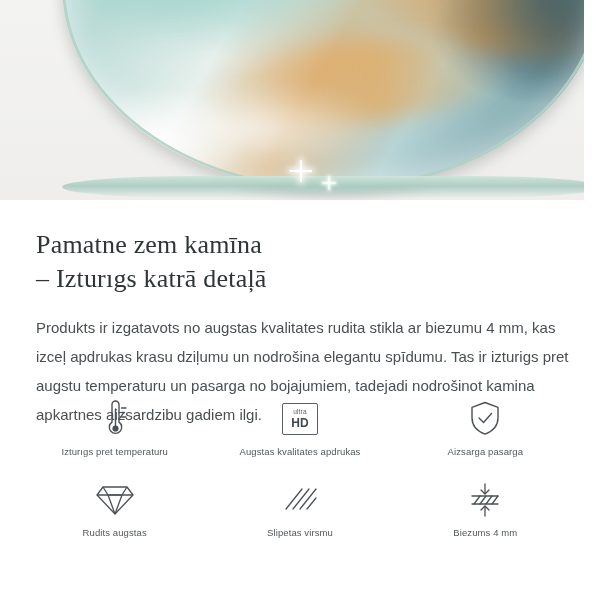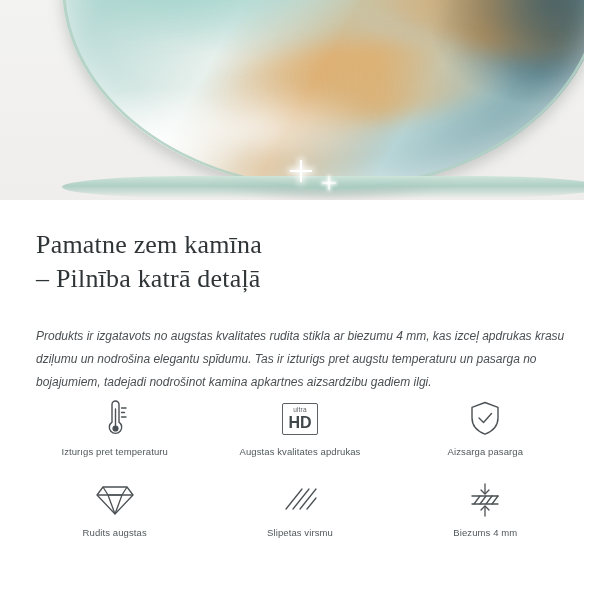--- a/index.html
+++ b/index.html
@@ -129,26 +129,25 @@
     font-family: "Liberation Serif", serif;
     font-size: 26px;
     font-weight: 400;
     line-height: 1.32;
     color: #2f3436;
     margin: 0;
     letter-spacing: 0.2px;
   }
   .headline .line2 { display: block; }
   .paragraph {
-    margin: 28px 0 0 0;
-    font-size: 12px;
+    margin: 16px 0 0 0;
+    font-size: 15px;
     line-height: 1.95;
     color: #4a4f52;
     max-width: 540px;
-    font-style: italic;
   }
 
   
   .features {
     position: absolute;
     left: 22px;
     top: 398px;
     width: 556px;
     display: grid;
     grid-template-columns: repeat(3, 1fr);
@@ -184,21 +183,21 @@
     align-items: center;
     justify-content: center;
     line-height: 1;
   }
   .hd-badge .u {
     font-size: 6.5px;
     letter-spacing: 0.2px;
     color: #5a6063;
   }
   .hd-badge .hd {
-    font-size: 16px;
+    font-size: 12px;
     font-weight: 700;
     color: #41484b;
     margin-top: 1px;
   }
 </style>
 </head>
 <body>
 
 <div class="page">
 
@@ -213,21 +212,21 @@
       <div class="swirl white1"></div>
     </div>
     <div class="glass-edge"></div>
     <div class="sparkle s1"></div>
     <div class="sparkle s2"></div>
   </div>
 
   <div class="content">
     <h1 class="headline">
       <span>Pamatne zem kamīna</span>
-      <span class="line2">– Pilnība katrā detaļā</span>
+      <span class="line2">– Izturıgs katrā detaļā</span>
     </h1>
     <p class="paragraph">Produkts ir izgatavots no augstas kvalitates rudita stikla ar biezumu 4 mm, kas izceļ apdrukas krasu dziļumu un nodrošina elegantu spīdumu. Tas ir izturigs pret augstu temperaturu un pasarga no bojajumiem, tadejadi nodrošinot kamina apkartnes aizsardzibu gadiem ilgi.</p>
   </div>
 
   <div class="features">
 
     <div class="feature">
       <div class="feature-icon">
         <svg width="28" height="40" viewBox="0 0 28 40" fill="none" stroke="#4b5154" stroke-width="1.4" stroke-linecap="round">
           <path d="M11 5.5a3.5 3.5 0 0 1 7 0v17.6a6.2 6.2 0 1 1-7 0z"></path>

